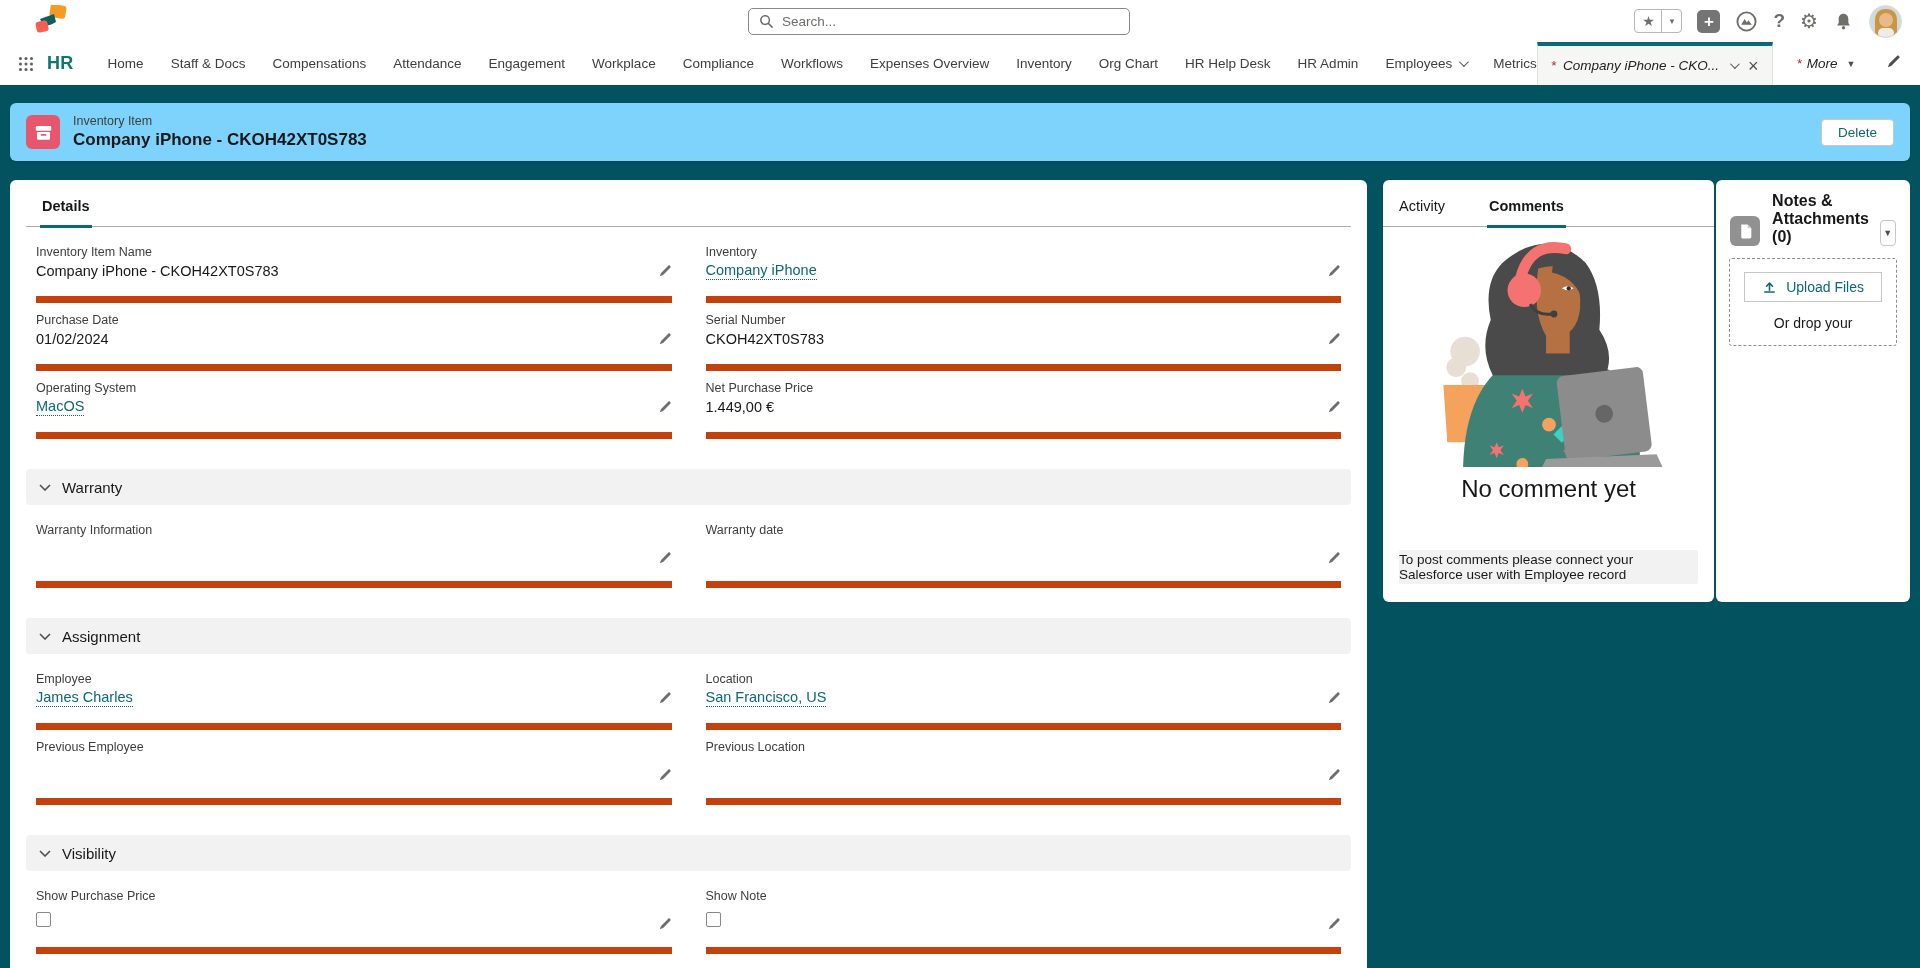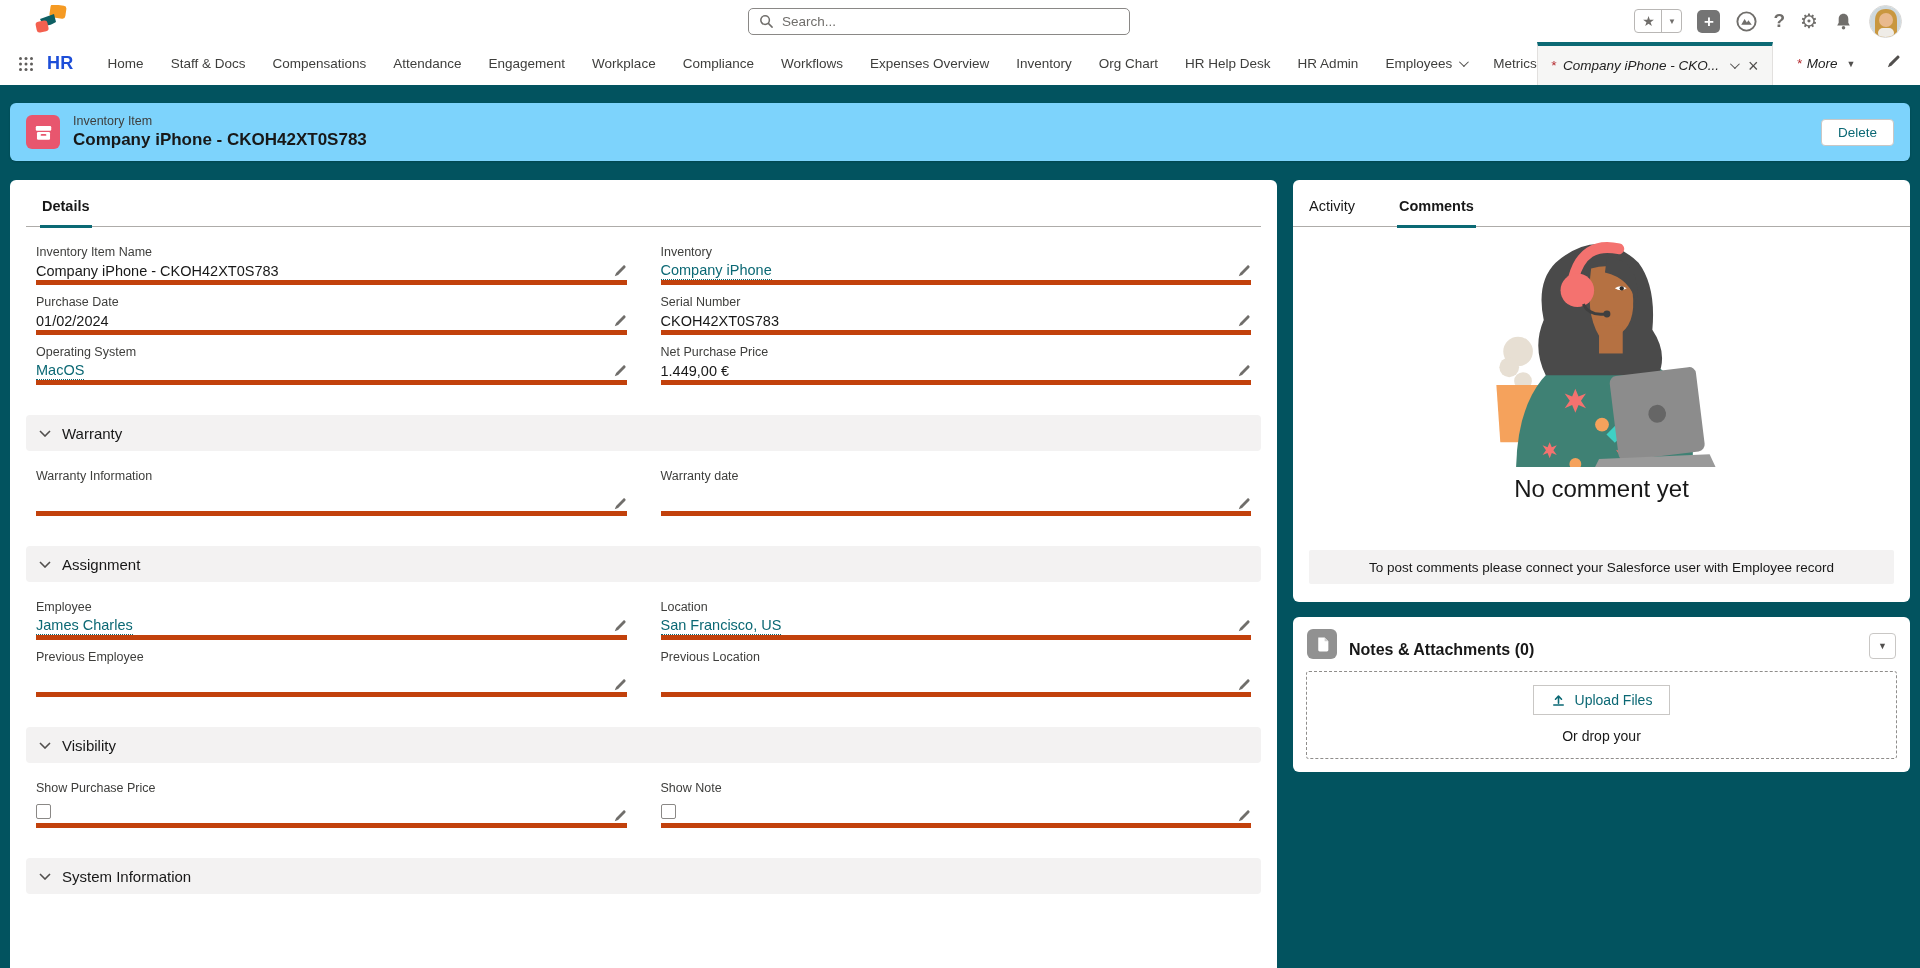--- a/index.html
+++ b/index.html
@@ -26,21 +26,21 @@
   .hicon { color:#706e6b; display:flex; align-items:center; justify-content:center; cursor:pointer; }
   .plus-sq { width:23px; height:23px; background:#747474; border-radius:5px; color:#fff;
     font-size:17px; font-weight:700; line-height:1; }
   .help-q { font-size:19px; font-weight:700; }
   .gear-g { font-size:20px; }
   .avatar { width:33px; height:33px; border-radius:50%; overflow:hidden; border:1px solid #d8d6d4; }
 
   
   .nav-bar { height:43px; background:#fff; display:flex; align-items:center; padding-left:18px; }
   .waffle { margin-right:13px; cursor:pointer; display:flex; }
-  .app-name { font-size:18px; font-weight:700; color:#1d4ed8; margin-right:34px; letter-spacing:.3px; }
+  .app-name { font-size:18px; font-weight:700; color:#0f766e; margin-right:34px; letter-spacing:.3px; }
   .nav-items { display:flex; align-items:center; gap:27px; }
   .nav-item { font-size:13.5px; color:#3e3e3c; white-space:nowrap; cursor:pointer; }
   .nav-item-drop { display:flex; align-items:center; gap:7px; }
   .chev { width:7px; height:7px; border-right:1.5px solid #514f4d; border-bottom:1.5px solid #514f4d;
     transform:rotate(45deg) translateY(-2px); display:inline-block; }
   .active-tab { margin-left:auto; height:43px; border-top:4px solid #0b6974;
     border-left:1px solid #e2e0de; border-right:1px solid #e2e0de; background:#f6f6f5;
     display:flex; align-items:center; gap:11px; padding:0 13px; cursor:pointer; }
   .active-tab .tab-label, .more-tab .tab-label { font-style:italic; font-size:13.5px; color:#222; white-space:nowrap; }
   .dirty { font-style:italic; color:#b3282d; font-size:13.5px; margin-right:-4px; }
@@ -56,35 +56,35 @@
     align-items:center; padding:0 16px; box-shadow:0 1px 2px rgba(0,0,0,.18); }
   .record-icon { width:34px; height:34px; border-radius:6px; background:#e8566e;
     display:flex; align-items:center; justify-content:center; margin-right:13px; flex:none; }
   .record-entity { font-size:12.5px; color:#3e3e3c; }
   .record-title { font-size:17px; font-weight:700; color:#181818; margin-top:2px; }
   .delete-btn { margin-left:auto; background:#fff; border:1px solid #c9c7c5; border-radius:4px;
     color:#0b6874; font-size:13.5px; padding:5px 16px; cursor:pointer; font-family:"Liberation Sans",sans-serif; }
 
   .columns { display:flex; gap:16px; margin-top:19px; align-items:flex-start; }
   .details-card { flex:1; background:#fff; border-radius:6px; min-height:920px; padding:0 16px; }
-  .right-col { width:617px; flex:none; display:flex; flex-direction:column; gap:15px; }
+  .right-col { width:527px; flex:none; display:flex; gap:2px; }
 
   
   .tabstrip { display:flex; gap:40px; padding:0 14px; border-bottom:1px solid #aeaca9; }
   .strip-tab { padding:18px 2px 11px; font-size:14.5px; color:#181818; cursor:pointer; }
   .strip-tab.active { font-weight:700; border-bottom:3px solid #0b6974; margin-bottom:-2px; }
 
   
   .section-bar { background:#f3f2f2; border-radius:4px; height:36px; display:flex;
     align-items:center; gap:11px; padding:0 13px; font-size:15px; color:#181818;
     margin-top:30px; cursor:pointer; }
   .section-bar.first { margin-top:28px; }
   .sec-chev { flex:none; display:flex; }
   .fields { display:grid; grid-template-columns:1fr 1fr; column-gap:34px; padding:8px 10px 0; }
-  .field { padding:10px 0 0; border-bottom:5px solid #c2410c; min-height:48px; }
+  .field { padding:10px 0 16px; border-bottom:7px solid #c2410c; min-height:48px; }
   .f-label { font-size:12.5px; line-height:14px; color:#3e3e3c; }
   .f-row { margin-top:2px; min-height:19px; display:flex; align-items:center; justify-content:space-between; }
   .f-value { font-size:14.5px; line-height:18px; color:#181818; }
   .f-value.link { color:#0b6874; border-bottom:1px dotted #0b6874; cursor:pointer; }
   .pencil { flex:none; margin-left:12px; cursor:pointer; display:flex; }
   .checkbox { width:15px; height:15px; border:1px solid #8a8886; border-radius:2px; background:#fff;
     margin:3px 0 4px; cursor:pointer; }
   .field.tall { min-height:56px; }
   .field.tall .f-row { min-height:26px; align-items:flex-end; }
 

